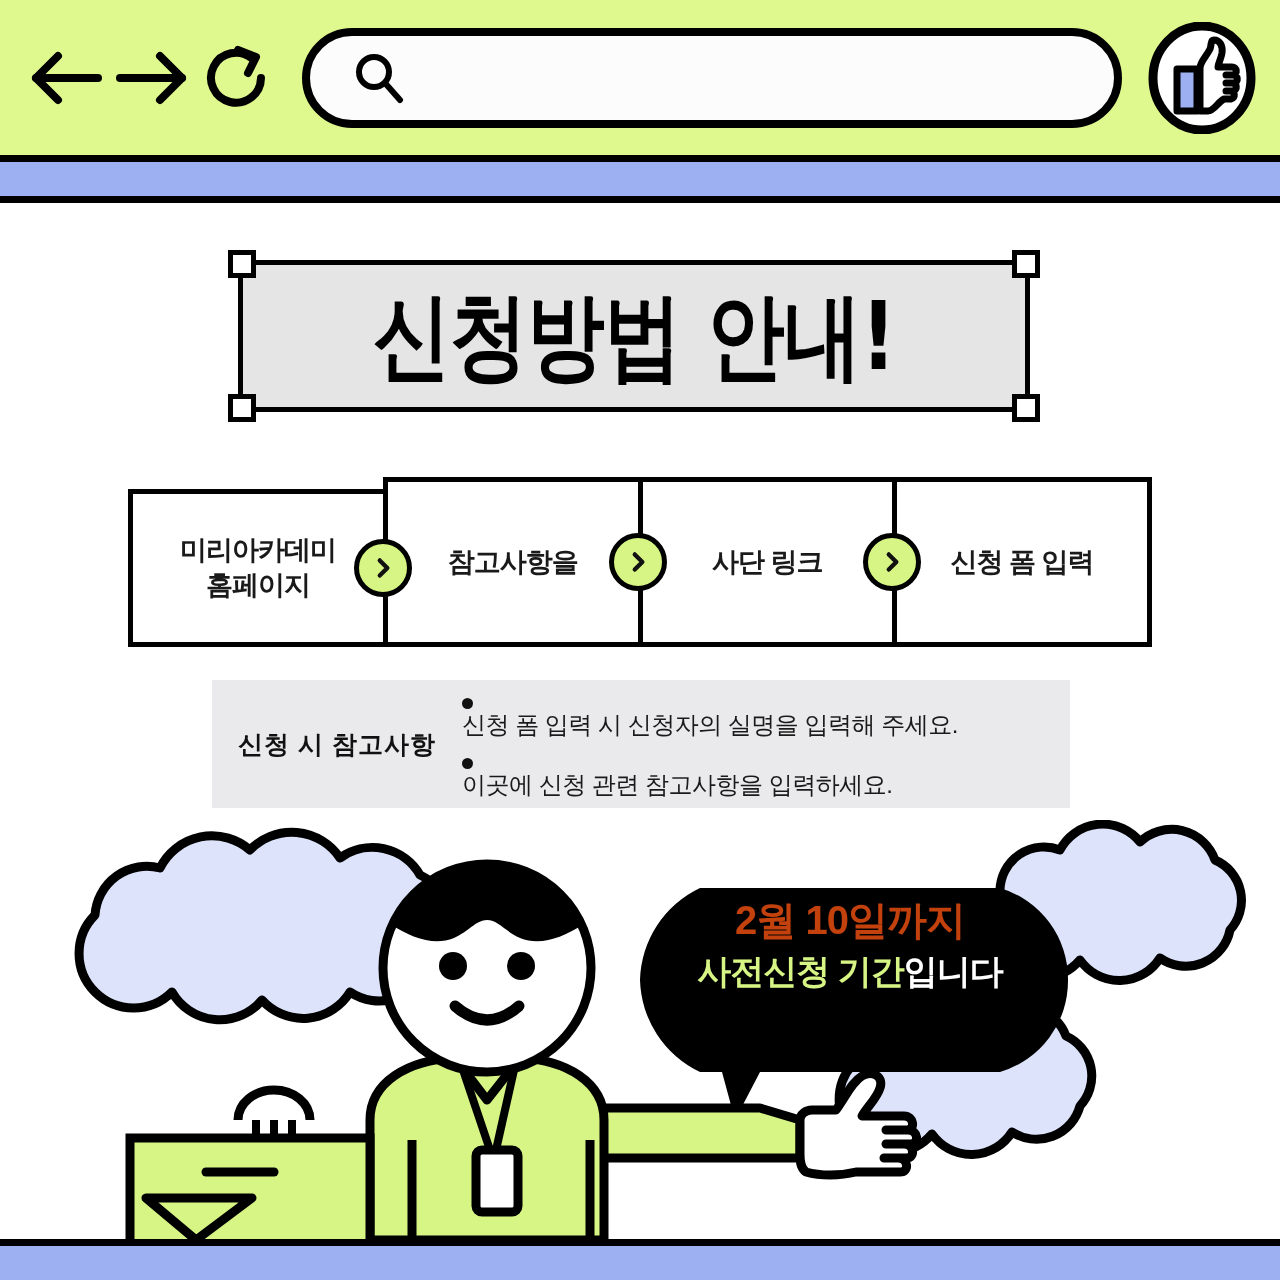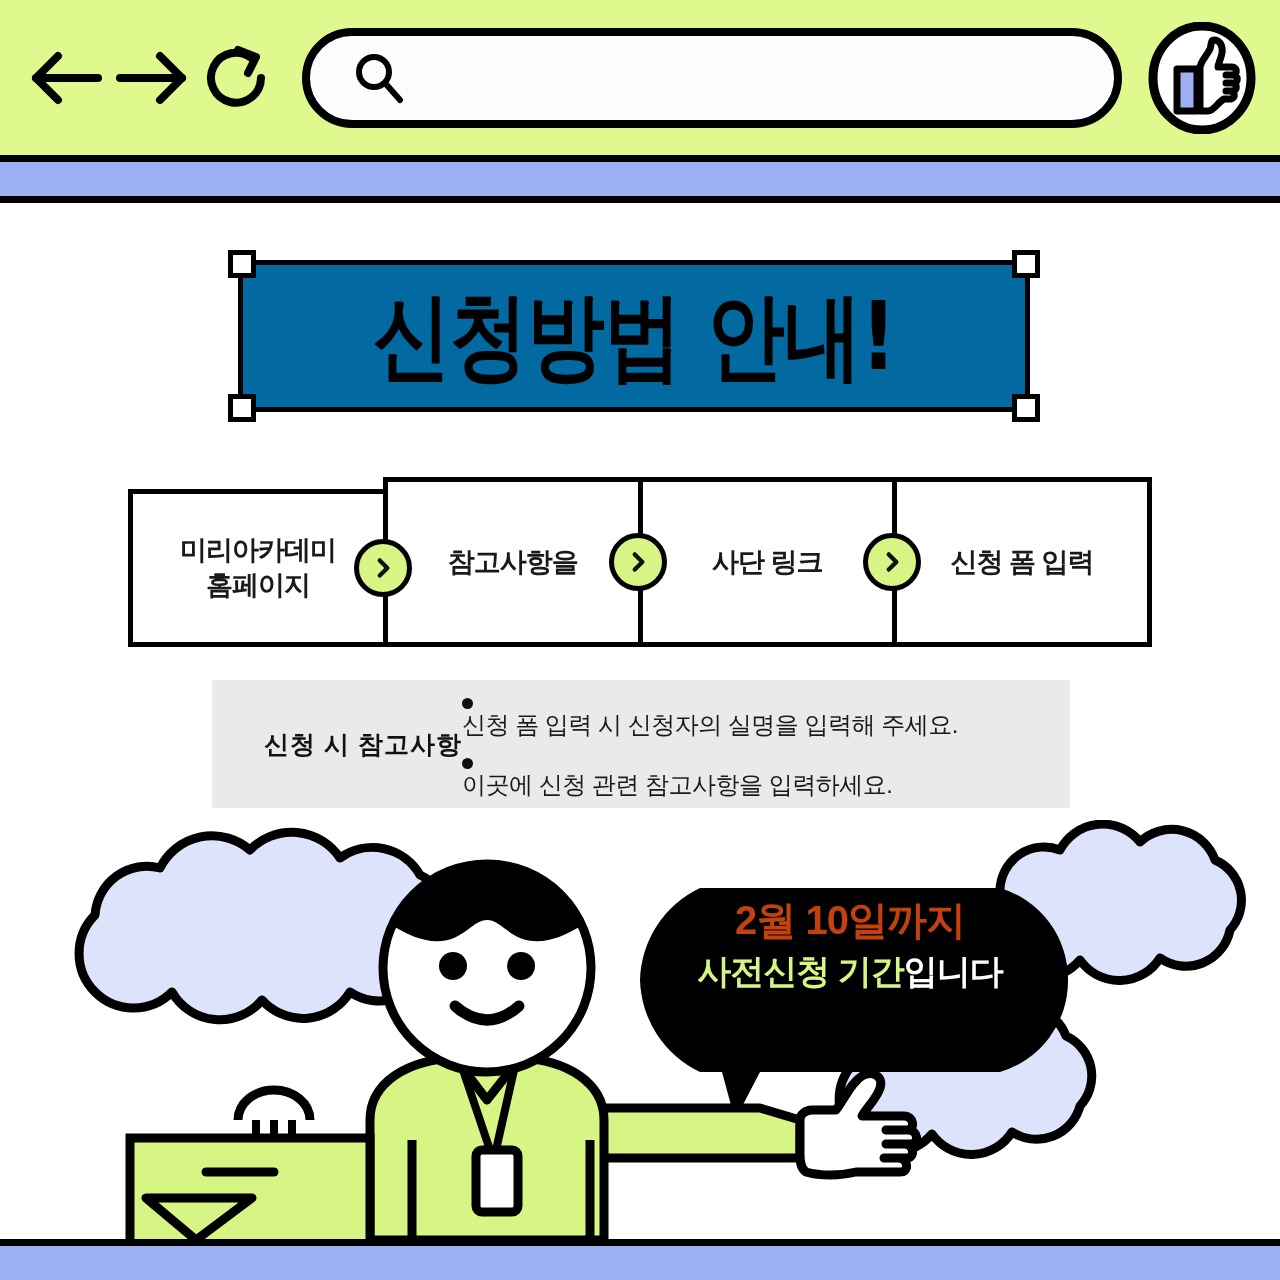--- a/index.html
+++ b/index.html
@@ -46,21 +46,21 @@
   #like-button{
     position:absolute;left:1148px;top:22px;width:108px;height:112px;
   }
 
   
   #title-banner-wrap{
     position:absolute;left:228px;top:250px;width:812px;height:172px;
   }
   #title-banner{
     position:absolute;left:10px;top:10px;width:792px;height:152px;
-    background:#0369a1;border:5px solid #000;box-sizing:border-box;
+    background:#e5e5e5;border:5px solid #000;box-sizing:border-box;
     display:flex;align-items:center;justify-content:center;
   }
   #title-text{
     font-family:"DejaVu Sans","Liberation Sans",sans-serif;
     font-size:78px;font-weight:700;color:#000;letter-spacing:-1px;
     transform:scaleY(1.22);line-height:1;
   }
   .sel-handle{
     position:absolute;width:28px;height:28px;background:#fff;border:5px solid #000;
     box-sizing:border-box;
@@ -91,21 +91,21 @@
     background:#d7f585;border:5px solid #000;box-sizing:border-box;
     display:flex;align-items:center;justify-content:center;z-index:5;
   }
 
   
   #notes-panel{
     position:absolute;left:212px;top:680px;width:858px;height:128px;
     background:#eaeaec;display:flex;align-items:center;
   }
   #notes-title{
-    width:250px;text-align:right;font-size:25px;font-weight:700;
+    width:250px;text-align:center;font-size:25px;font-weight:700;
     color:#111;letter-spacing:1px;flex:none;
   }
   #notes-list{margin:0;padding:0;list-style:none;}
   .note-item{
     display:flex;align-items:flex-start;font-size:24px;color:#1a1a1a;
     font-weight:500;letter-spacing:-0.5px;line-height:1.35;margin:6px 0;flex-direction:column;
   }
   .note-bullet{
     width:11px;height:11px;border-radius:50%;background:#111;
     margin:11px 14px 0 0;flex:none;

